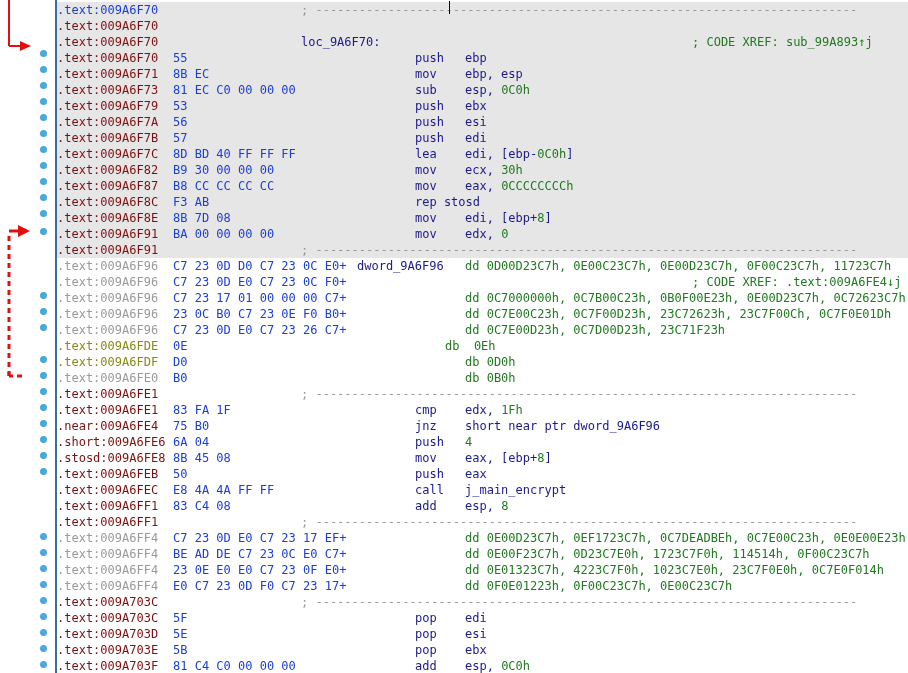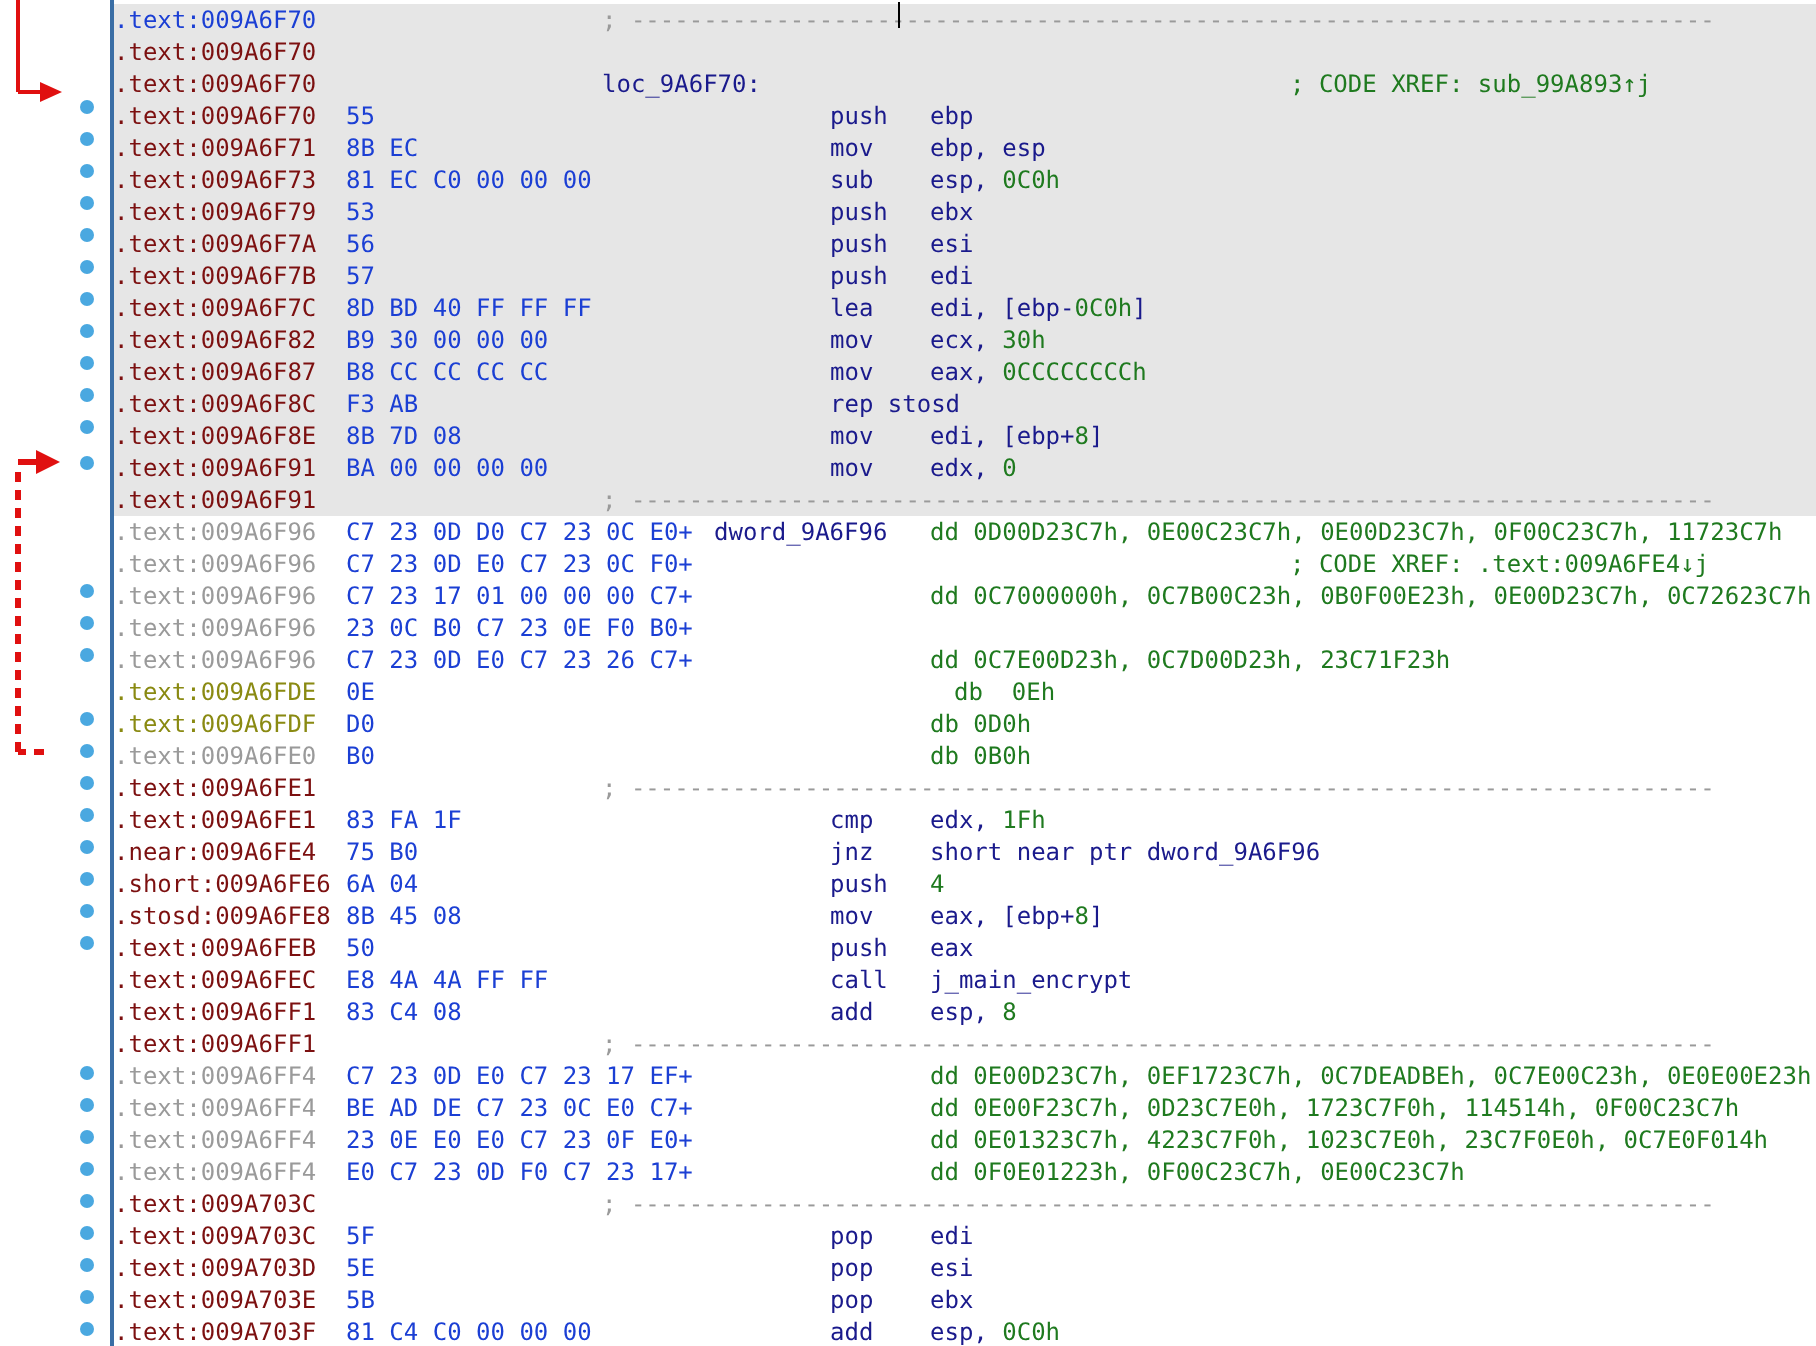--- a/index.html
+++ b/index.html
@@ -90,21 +90,21 @@
   .addr-cursor { color: #1b3fd4; }       
   .addr-grey   { color: #9a9a9a; }       
   .addr-olive  { color: #8a8a12; }       
   .bytes       { color: #1b3fd4; }
   .mnem        { color: #1a1a8c; }       
   .ops         { color: #1a1a8c; }
   .num         { color: #1f7a1f; }       
   .dd          { color: #1f7a1f; }       
   .label       { color: #1a1a8c; }       
   .name        { color: #1a1a8c; }
-  .cmt         { color: #1f7a1f; }       
+  .cmt         { color: #1f7a1f; margin-left: 47px; }       
   .sep         { color: #9a9a9a; }       
 
   
   .dot {
     position: absolute;
     width: 7px;
     height: 7px;
     border-radius: 50%;
     background: #4aa8e0;
     left: 40px;
@@ -217,23 +217,23 @@
         <div class="line"><span class="seg col-addr addr-norm">.text:009A6F7C</span><span class="seg col-bytes bytes">8D BD 40 FF FF FF</span><span class="seg col-mnem mnem">lea</span><span class="seg col-ops ops"><span>edi, [ebp-</span><span class="num">0C0h</span><span>]</span></span></div>
         <div class="line"><span class="seg col-addr addr-norm">.text:009A6F82</span><span class="seg col-bytes bytes">B9 30 00 00 00</span><span class="seg col-mnem mnem">mov</span><span class="seg col-ops ops"><span>ecx, </span><span class="num">30h</span></span></div>
         <div class="line"><span class="seg col-addr addr-norm">.text:009A6F87</span><span class="seg col-bytes bytes">B8 CC CC CC CC</span><span class="seg col-mnem mnem">mov</span><span class="seg col-ops ops"><span>eax, </span><span class="num">0CCCCCCCCh</span></span></div>
         <div class="line"><span class="seg col-addr addr-norm">.text:009A6F8C</span><span class="seg col-bytes bytes">F3 AB</span><span class="seg col-mnem mnem">rep stosd</span></div>
         <div class="line"><span class="seg col-addr addr-norm">.text:009A6F8E</span><span class="seg col-bytes bytes">8B 7D 08</span><span class="seg col-mnem mnem">mov</span><span class="seg col-ops ops"><span>edi, [ebp+</span><span class="num">8</span><span>]</span></span></div>
         <div class="line"><span class="seg col-addr addr-norm">.text:009A6F91</span><span class="seg col-bytes bytes">BA 00 00 00 00</span><span class="seg col-mnem mnem">mov</span><span class="seg col-ops ops"><span>edx, </span><span class="num">0</span></span></div>
         <div class="line"><span class="seg col-addr addr-norm">.text:009A6F91</span><span class="seg col-sep sep">; ---------------------------------------------------------------------------</span></div>
         <div class="line"><span class="seg col-addr addr-grey">.text:009A6F96</span><span class="seg col-bytes bytes">C7 23 0D D0 C7 23 0C E0+</span><span class="seg name" style="left: 300px;">dword_9A6F96</span><span class="seg dd" style="left: 408px;">dd 0D00D23C7h, 0E00C23C7h, 0E00D23C7h, 0F00C23C7h, 11723C7h</span></div>
         <div class="line"><span class="seg col-addr addr-grey">.text:009A6F96</span><span class="seg col-bytes bytes">C7 23 0D E0 C7 23 0C F0+</span><span class="seg cmt" style="left: 588px;">; CODE XREF: .text:009A6FE4↓j</span></div>
         <div class="line"><span class="seg col-addr addr-grey">.text:009A6F96</span><span class="seg col-bytes bytes">C7 23 17 01 00 00 00 C7+</span><span class="seg dd" style="left: 408px;">dd 0C7000000h, 0C7B00C23h, 0B0F00E23h, 0E00D23C7h, 0C72623C7h</span></div>
-        <div class="line"><span class="seg col-addr addr-grey">.text:009A6F96</span><span class="seg col-bytes bytes">23 0C B0 C7 23 0E F0 B0+</span></div>
+        <div class="line"><span class="seg col-addr addr-grey">.text:009A6F96</span><span class="seg col-bytes bytes">23 0C B0 C7 23 0E F0 B0+</span><span class="seg dd" style="left: 408px;">dd 0C7E00C23h, 0C7F00D23h, 23C72623h, 23C7F00Ch, 0C7F0E01Dh</span></div>
         <div class="line"><span class="seg col-addr addr-grey">.text:009A6F96</span><span class="seg col-bytes bytes">C7 23 0D E0 C7 23 26 C7+</span><span class="seg dd" style="left: 408px;">dd 0C7E00D23h, 0C7D00D23h, 23C71F23h</span></div>
-        <div class="line"><span class="seg col-addr addr-olive">.text:009A6FDE</span><span class="seg col-bytes bytes">0E</span><span class="seg dd" style="left: 420px;">db  0Eh</span></div>
+        <div class="line"><span class="seg col-addr addr-olive">.text:009A6FDE</span><span class="seg col-bytes bytes">0E</span><span class="seg dd" style="left: 388px;">db  0Eh</span></div>
         <div class="line"><span class="seg col-addr addr-olive">.text:009A6FDF</span><span class="seg col-bytes bytes">D0</span><span class="seg dd" style="left: 408px;">db 0D0h</span></div>
         <div class="line"><span class="seg col-addr addr-grey">.text:009A6FE0</span><span class="seg col-bytes bytes">B0</span><span class="seg dd" style="left: 408px;">db 0B0h</span></div>
         <div class="line"><span class="seg col-addr addr-norm">.text:009A6FE1</span><span class="seg col-sep sep">; ---------------------------------------------------------------------------</span></div>
         <div class="line"><span class="seg col-addr addr-norm">.text:009A6FE1</span><span class="seg col-bytes bytes">83 FA 1F</span><span class="seg col-mnem mnem">cmp</span><span class="seg col-ops ops"><span>edx, </span><span class="num">1Fh</span></span></div>
         <div class="line"><span class="seg col-addr addr-norm">.near:009A6FE4</span><span class="seg col-bytes bytes">75 B0</span><span class="seg col-mnem mnem">jnz</span><span class="seg col-ops ops"><span>short near ptr dword_9A6F96</span></span></div>
         <div class="line"><span class="seg col-addr addr-norm">.short:009A6FE6</span><span class="seg col-bytes bytes">6A 04</span><span class="seg col-mnem mnem">push</span><span class="seg col-ops ops"><span class="num">4</span></span></div>
         <div class="line"><span class="seg col-addr addr-norm">.stosd:009A6FE8</span><span class="seg col-bytes bytes">8B 45 08</span><span class="seg col-mnem mnem">mov</span><span class="seg col-ops ops"><span>eax, [ebp+</span><span class="num">8</span><span>]</span></span></div>
         <div class="line"><span class="seg col-addr addr-norm">.text:009A6FEB</span><span class="seg col-bytes bytes">50</span><span class="seg col-mnem mnem">push</span><span class="seg col-ops ops"><span>eax</span></span></div>
         <div class="line"><span class="seg col-addr addr-norm">.text:009A6FEC</span><span class="seg col-bytes bytes">E8 4A 4A FF FF</span><span class="seg col-mnem mnem">call</span><span class="seg col-ops ops"><span>j_main_encrypt</span></span></div>
         <div class="line"><span class="seg col-addr addr-norm">.text:009A6FF1</span><span class="seg col-bytes bytes">83 C4 08</span><span class="seg col-mnem mnem">add</span><span class="seg col-ops ops"><span>esp, </span><span class="num">8</span></span></div>

